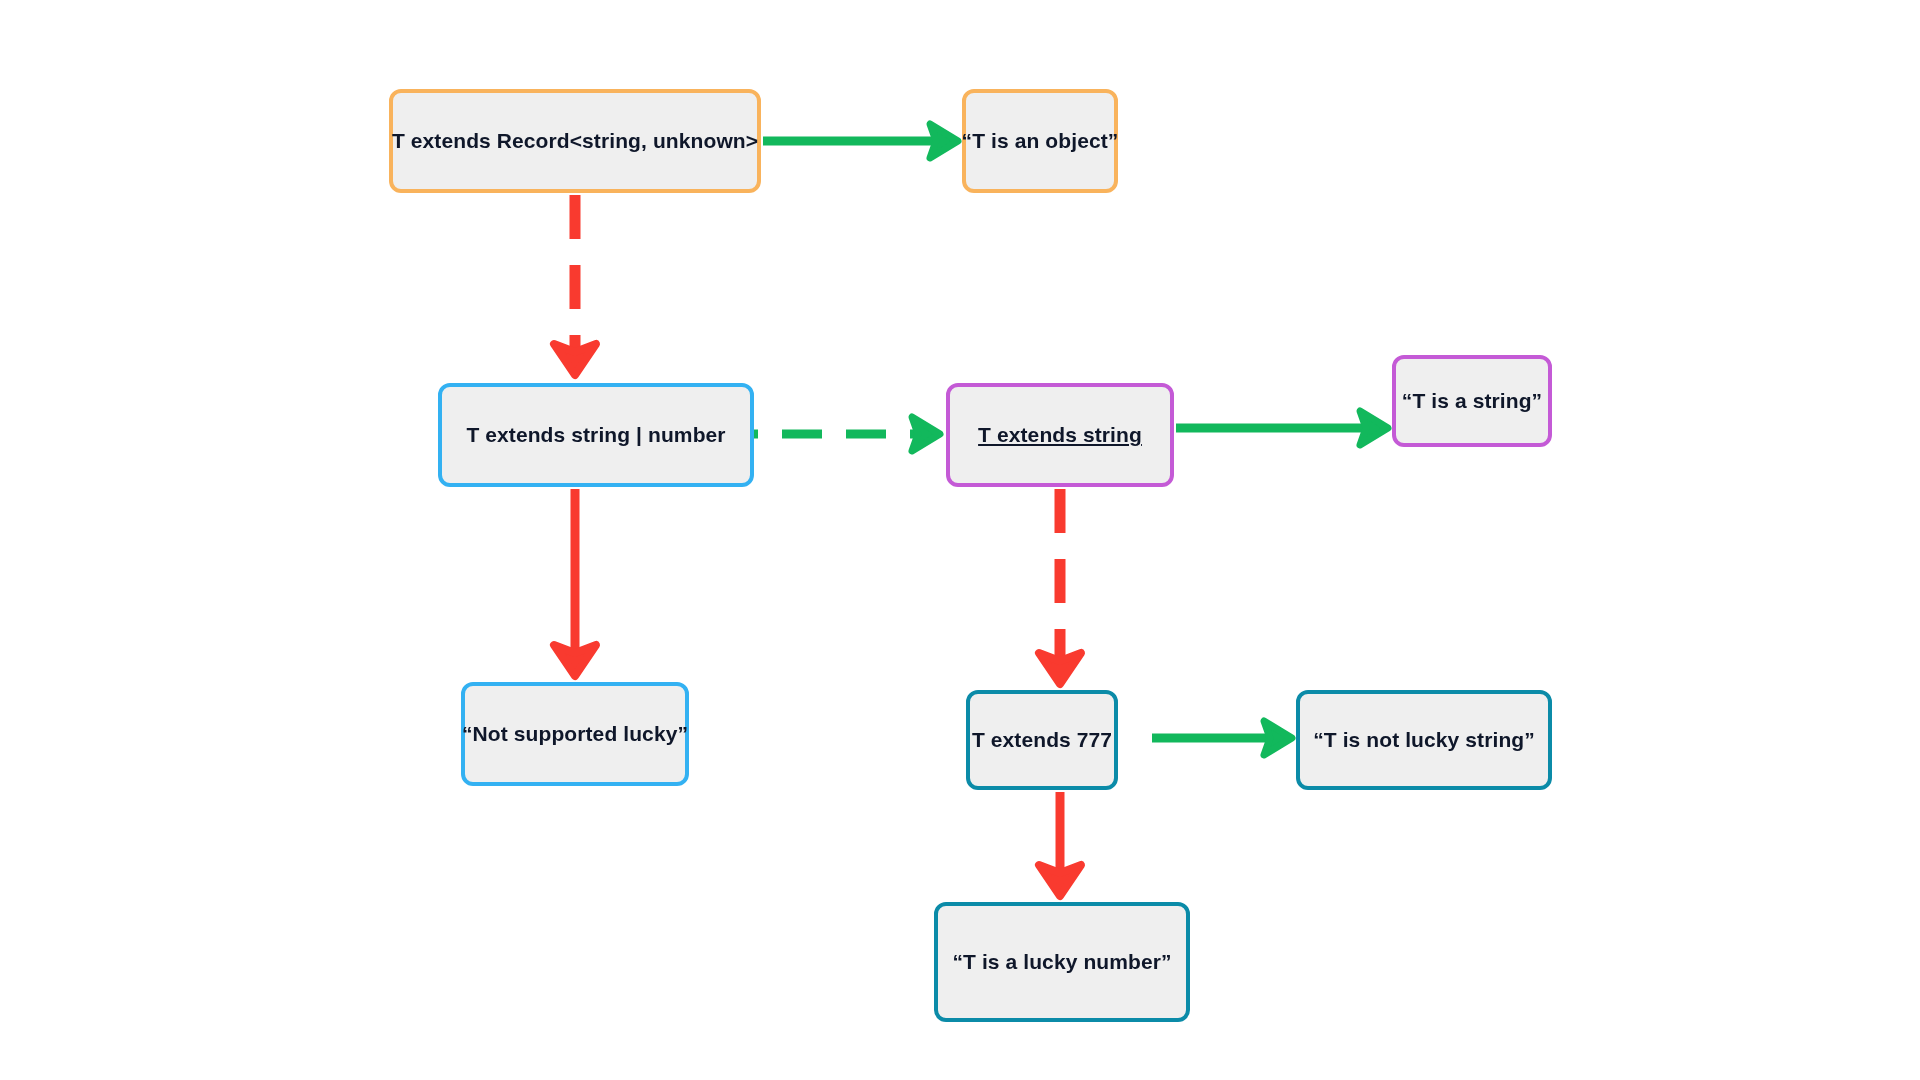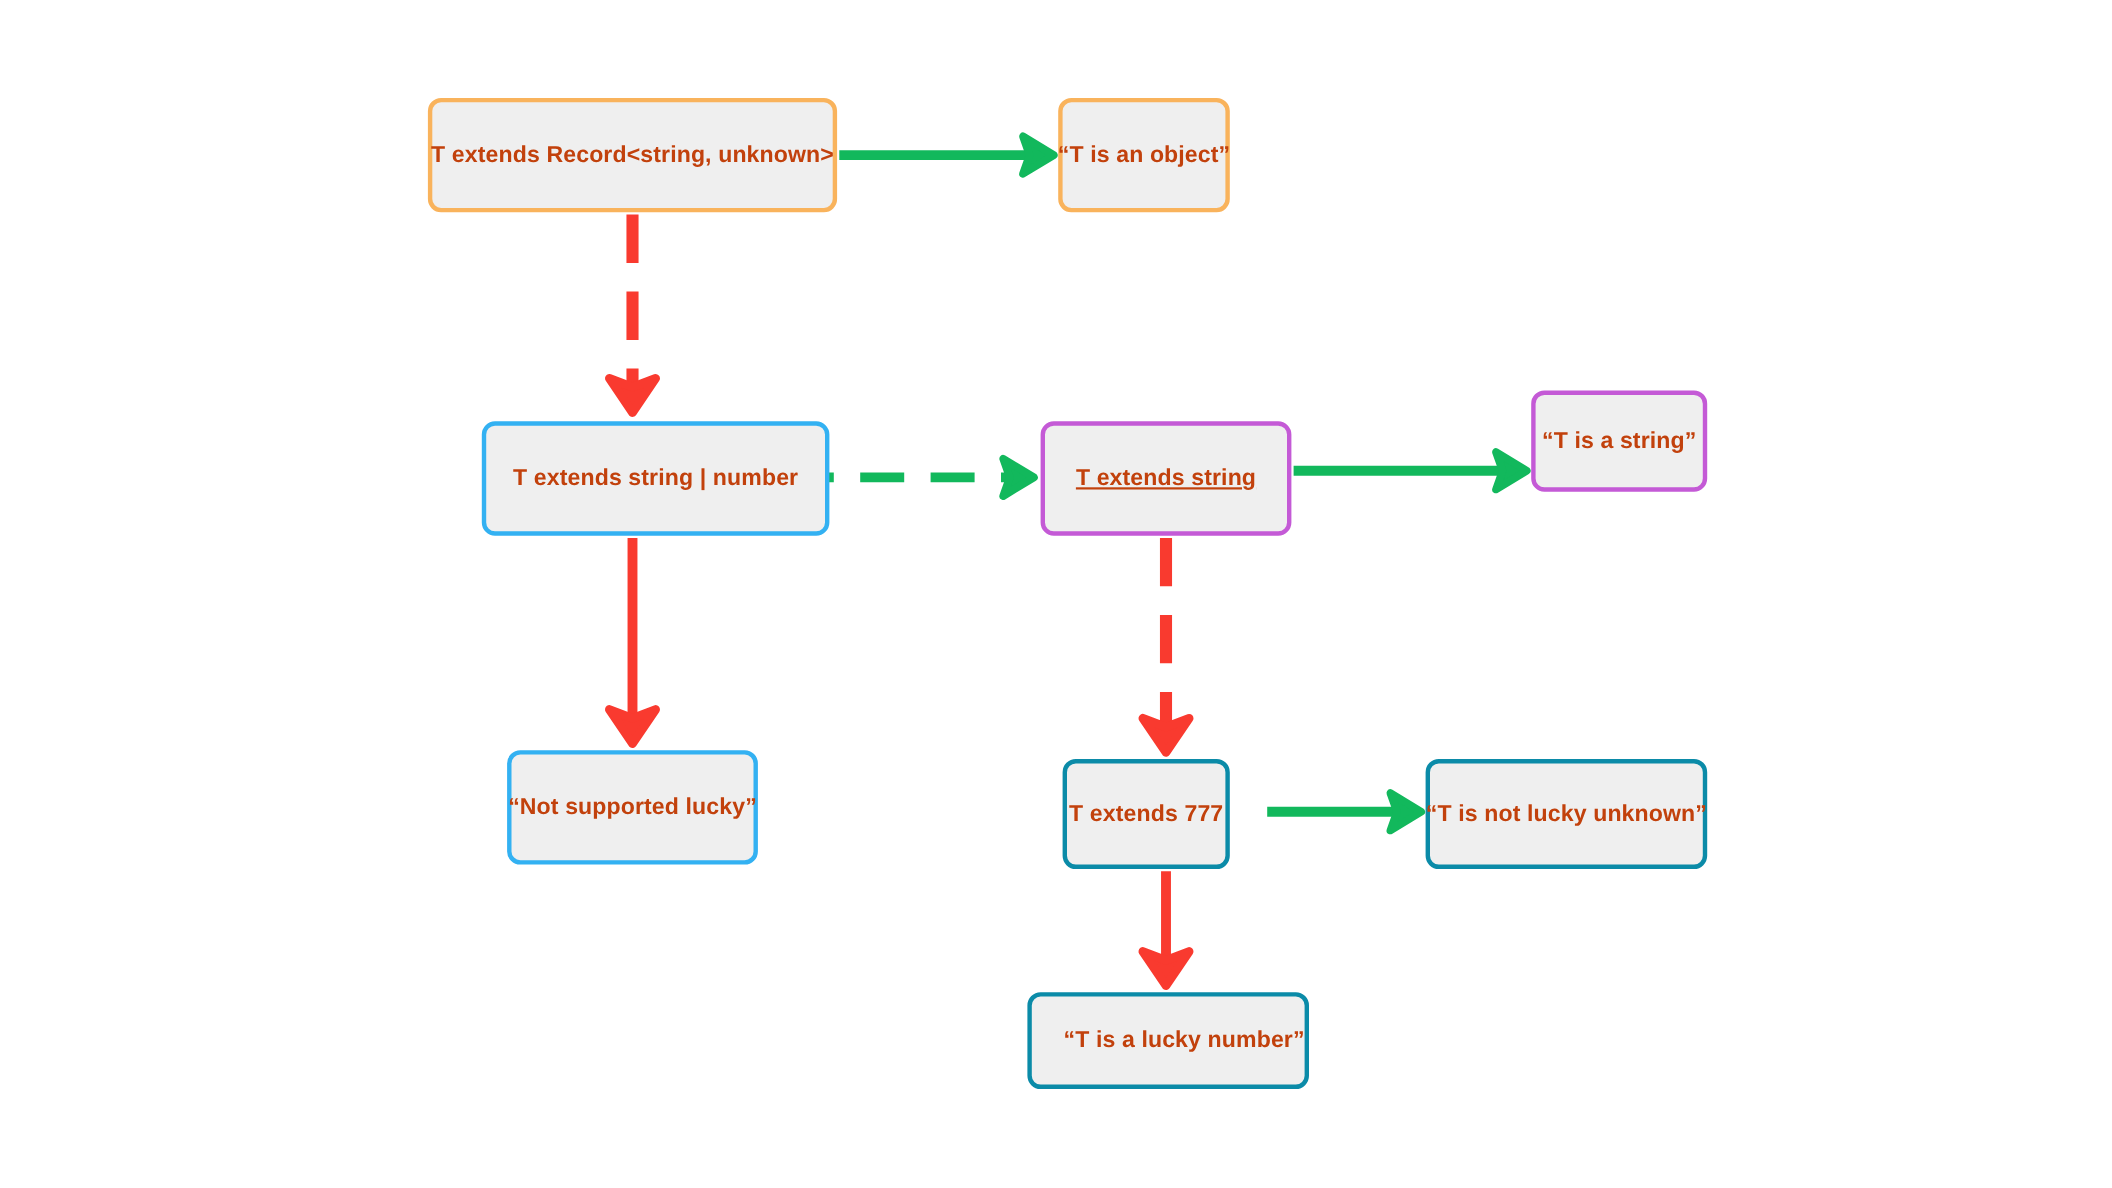--- a/index.html
+++ b/index.html
@@ -31,26 +31,26 @@
     position: absolute;
     box-sizing: border-box;
     background: #efefef;
     border-style: solid;
     border-width: 4px;
     border-radius: 12px;
     display: flex;
     align-items: center;
     justify-content: center;
     text-align: center;
-    color: #c2410c;
+    color: #0f172a;
     font-weight: bold;
     font-size: 21px;
     letter-spacing: 0.1px;
     line-height: 1.2;
-    padding: 0 0;
+    padding: 0 20px;
   }
   .node-label {
     display: block;
     white-space: nowrap;
   }
 </style>
 </head>
 <body>
 
 <div id="canvas">
@@ -120,20 +120,20 @@
 
   <div class="node" style="left:461px; top:682px; width:228px; height:104px; border-color:#33b1f2;">
     <span class="node-label">“Not supported lucky”</span>
   </div>
 
   <div class="node" style="left:966px; top:690px; width:152px; height:100px; border-color:#0b8ba8;">
     <span class="node-label">T extends 777</span>
   </div>
 
   <div class="node" style="left:1296px; top:690px; width:256px; height:100px; border-color:#0b8ba8;">
-    <span class="node-label">“T is not lucky unknown”</span>
+    <span class="node-label">“T is not lucky string”</span>
   </div>
 
-  <div class="node" style="left:934px; top:902px; width:256px; height:88px; border-color:#0b8ba8;justify-content:flex-end;">
+  <div class="node" style="left:934px; top:902px; width:256px; height:120px; border-color:#0b8ba8;">
     <span class="node-label">“T is a lucky number”</span>
   </div>
 
 </div>
 
 </body></html>

